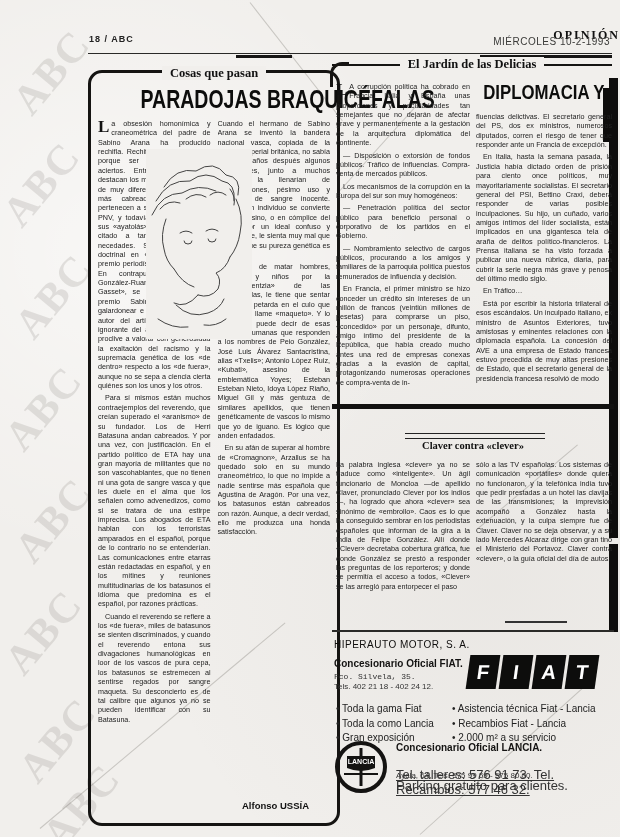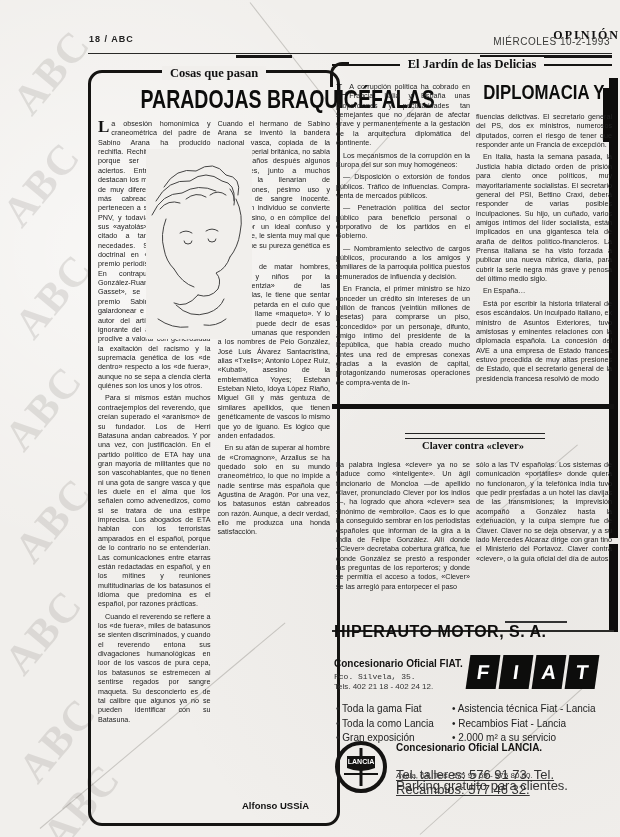--- a/index.html
+++ b/index.html
@@ -62,21 +62,21 @@
   #zz-title{left:332px; top:411px; width:282px; text-align:center; font-family:"Liberation Serif",serif;
             font-weight:bold; font-size:16px; letter-spacing:3px; color:#111;}
   #zz-underline{left:405px; top:433px; width:140px; height:4px; border-top:1px solid #222; border-bottom:1px solid #222;}
   #zz-subtitle{left:332px; top:440px; width:282px; text-align:center; font-family:"Liberation Serif",serif;
                font-weight:bold; font-size:10.5px; color:#111;}
   #zz-col1{left:336px; top:460px; width:134px; height:168px;}
   #zz-col2{left:476px; top:460px; width:136px; height:158px;}
   #zz-endrule{left:505px; top:621px; width:62px; height:2px; background:#333;}
   #ad-toprule{left:332px; top:630px; width:282px; height:2px; background:#2a2a28;}
   
-  #ad-company{left:334px; top:623px; font-size:16px; font-weight:700; letter-spacing:.5px; color:#0f0e0d;}
+  #ad-company{left:334px; top:639px; font-size:10px; font-weight:400; letter-spacing:.5px; color:#0f0e0d;}
   #ad-fiat-dealer{left:334px; top:658px; font-size:10px; font-weight:800; color:#141312;}
   #ad-fiat-addr{left:334px; top:672px; font-size:8px; color:#333;font-family:Liberation Mono, monospace;}
   #ad-fiat-phone{left:334px; top:682px; font-size:8px; color:#333;}
   #fiat-logo{left:468px; top:655px; display:flex; gap:3px;}
   .fiat-tile{width:30px; height:34px; background:#0d0d0c; transform:skewX(-8deg);
              display:flex; align-items:center; justify-content:center;
              color:#fff; font-weight:800; font-size:20px; font-family:"Liberation Sans",sans-serif;}
   .ad-bullets{font-size:10px; line-height:1.45; color:#222;}
   #ad-bul-left{left:336px; top:702px; width:112px;}
   #ad-bul-right{left:452px; top:702px; width:164px;}
@@ -176,30 +176,30 @@
   </div>
 
   <div class="abs" id="right-tab-row">
     <div class="tab-line"></div>
     <span class="tab-label">El Jardín de las Delicias</span>
     <div class="tab-line"></div>
   </div>
 
   <div class="abs flowcol" id="ra-col1">
     <p class="first"><span class="dropcap">L</span><span>A corrupción política ha cobrado en Francia, Italia y España unas proporciones y peculiaridades tan semejantes que no dejarán de afectar grave y permanentemente a la gestación de la arquitectura diplomática del continente.</span></p>
+    <p>— Disposición o extorsión de fondos públicos. Tráfico de influencias. Compra-venta de mercados públicos.</p>
     <p>Los mecanismos de la corrupción en la Europa del sur son muy homogéneos:</p>
-    <p>— Disposición o extorsión de fondos públicos. Tráfico de influencias. Compra-venta de mercados públicos.</p>
     <p>— Penetración política del sector público para beneficio personal o corporativo de los partidos en el Gobierno.</p>
     <p>— Nombramiento selectivo de cargos públicos, procurando a los amigos y familiares de la parroquia política puestos remunerados de influencia y decisión.</p>
     <p>En Francia, el primer ministro se hizo conceder un crédito sin intereses de un millón de francos (veintiún millones de pesetas) para comprarse un piso, «concedido» por un personaje, difunto, amigo íntimo del presidente de la República, que había creado mucho antes una red de empresas conexas gracias a la evasión de capital, protagonizando numerosas operaciones de compra-venta de in-</p>
   </div>
   <div class="abs flowcol" id="ra-col2">
     <p class="first">fluencias delictivas. El secretario general del PS, dos ex ministros, numerosos diputados, corren el riesgo de tener que responder ante un Francia de excepción.</p>
     <p>En Italia, hasta la semana pasada, la Justicia había dictado orden de prisión para ciento once políticos, muy mayoritariamente socialistas. El secretario general del PSI, Bettino Craxi, deberá responder de varias posibles inculpaciones. Su hijo, un cuñado, varios amigos íntimos del líder socialista, están implicados en una gigantesca tela de araña de delitos político-financieros. La Prensa italiana se ha visto forzada a publicar una nueva rúbrica, diaria, para cubrir la serie negra más grave y penosa del último medio siglo.</p>
-    <p>En España…</p>
+    <p>En Tráfico…</p>
     <p>Está por escribir la historia trilateral de esos escándalos. Un inculpado italiano, ex ministro de Asuntos Exteriores, tuvo amistosas y eminentes relaciones con la diplomacia española. La concesión del AVE a una empresa de Estado francesa estuvo precedida de muy altas presiones de Estado, que el secretario general de la presidencia francesa resolvió de modo</p>
   </div>
 
   <div class="abs" id="sep-bar"></div>
 
   <div class="abs" id="zz-underline"></div>
   <div class="abs" id="zz-subtitle">Claver contra «clever»</div>
   <div class="abs flowcol" id="zz-col1">
     <p class="first">La palabra inglesa «clever» ya no se traduce como «inteligente». Un ágil funcionario de Moncloa —de apellido Claver, pronunciado Clever por los indios—, ha logrado que ahora «clever» sea sinónimo de «embrollo». Caos es lo que ha conseguido sembrar en los periodistas españoles que informan de la gira a la India de Felipe González. Allí donde «Clever» decretaba cobertura gráfica, fue donde González se prestó a responder las preguntas de los reporteros; y donde se permitía el acceso a todos, «Clever» se las arregló para entorpecer el paso</p>
   </div>

